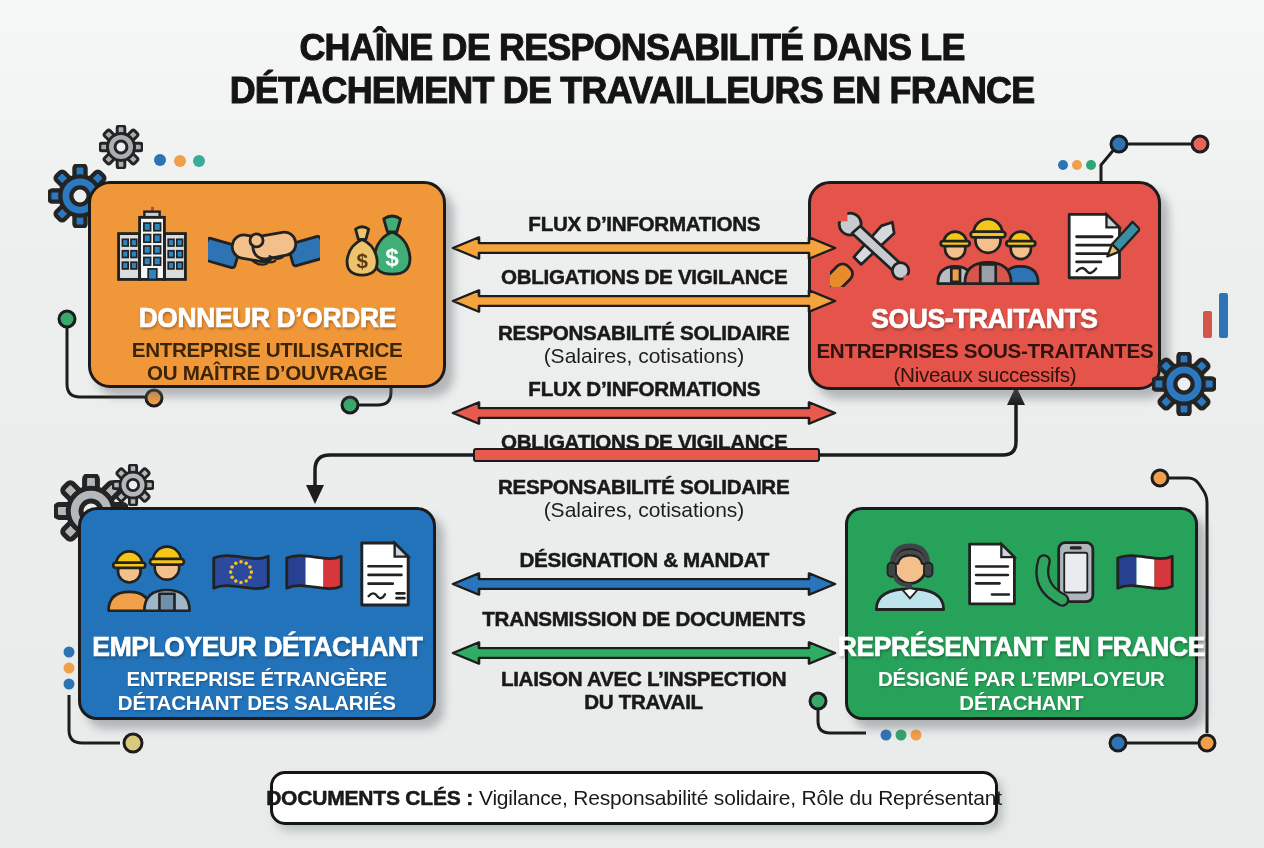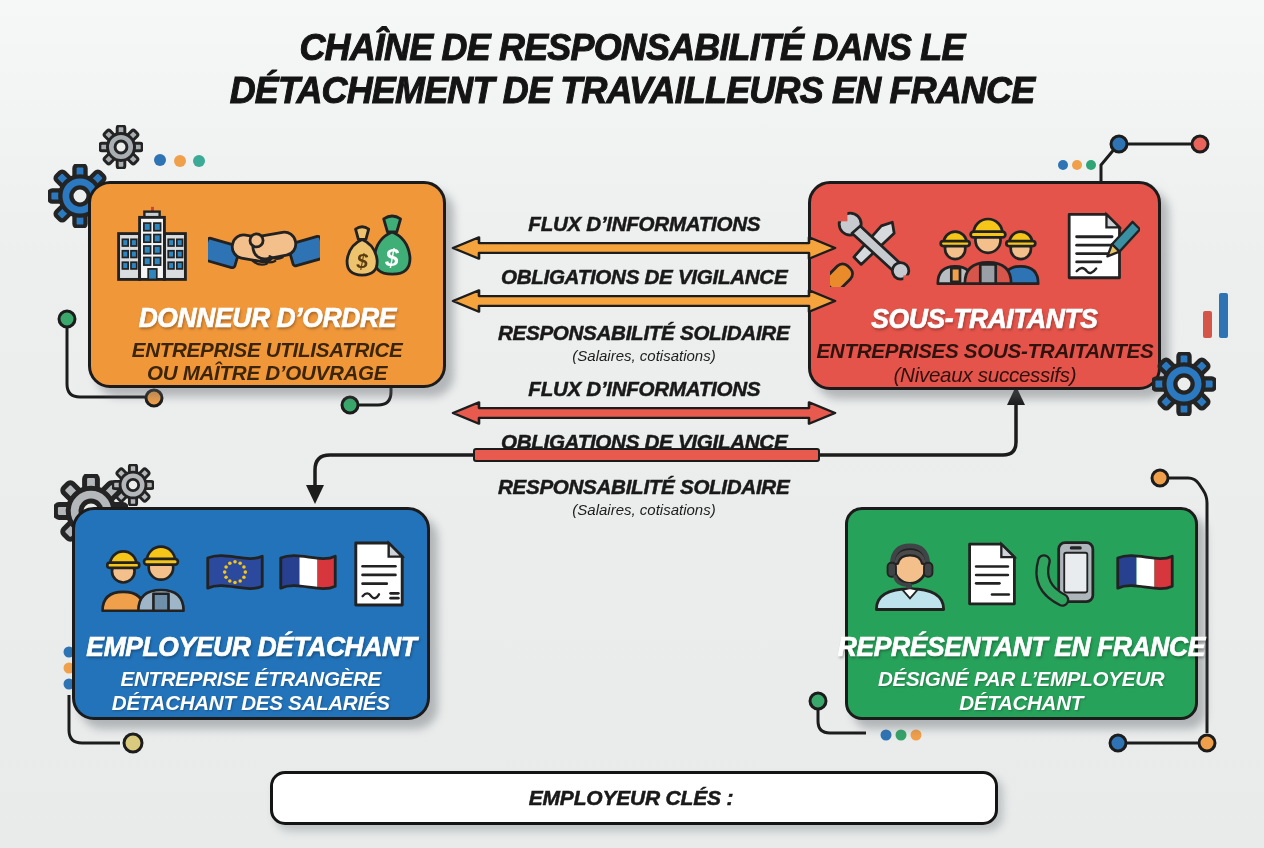--- a/index.html
+++ b/index.html
@@ -1,39 +1,39 @@
 <!DOCTYPE html>
 <html><head>
 <meta charset="utf-8">
 <style>
   html,body{margin:0;padding:0;background:#dfe2e2;}
   .canvas{
     position:relative;width:1264px;height:848px;overflow:hidden;
     background:linear-gradient(180deg,#f6f7f7 0%,#edefef 30%,#e9ebeb 100%);
-    font-family:"Liberation Sans","DejaVu Sans",sans-serif;color:#1a1a1a;font-style:italic;
+    font-family:"Liberation Sans","DejaVu Sans",sans-serif;color:#1a1a1a;
   }
   svg{display:block;}
   .layer{position:absolute;left:0;top:0;width:1264px;height:848px;pointer-events:none;}
 
   
   .title{
     position:absolute;left:0;right:0;top:26px;text-align:center;
     font-size:37px;font-weight:700;letter-spacing:-0.8px;line-height:1.17;color:#141414;
     -webkit-text-stroke:1px #141414;transform:scaleX(.97);
   }
 
   
   .box{
     position:absolute;border:3.5px solid #1b1b1b;border-radius:22px;
     box-shadow:8px 9px 9px rgba(95,100,105,.40);
     display:flex;flex-direction:column;align-items:center;z-index:2;
   }
   .box-orange{left:88px;top:181px;width:352px;height:201px;background:#F0973A;}
   .box-red{left:808px;top:181px;width:347px;height:203px;background:#E4544A;}
-  .box-blue{left:72px;top:507px;width:352px;height:207px;background:#2273BA;}
+  .box-blue{left:78px;top:507px;width:352px;height:207px;background:#2273BA;border-radius:19px;}
   .box-green{left:845px;top:507px;width:347px;height:207px;background:#27A25A;border-radius:17px;}
   .icons{display:flex;align-items:center;justify-content:center;gap:14px;height:104px;margin-top:12px;}
   .box-blue .icons,.box-green .icons{gap:11px;}
   .box-title{
     font-size:27px;font-weight:700;letter-spacing:-0.4px;color:#fff;
     -webkit-text-stroke:.7px #fff;text-shadow:1px 2px 3px rgba(0,0,0,.35);
     margin-top:6px;transform:scaleX(.98);white-space:nowrap;
   }
   .box-sub{
     font-size:21px;font-weight:700;letter-spacing:-0.3px;line-height:1.12;
@@ -46,21 +46,21 @@
 
   
   .conn{position:absolute;left:449px;width:390px;display:flex;flex-direction:column;align-items:center;z-index:3;}
   .conn-top{top:212px;}
   .conn-mid{top:377px;}
   .conn-bottom{top:548px;}
   .conn-label{
     font-size:21px;font-weight:700;letter-spacing:-0.3px;color:#191919;
     -webkit-text-stroke:.5px #191919;line-height:23px;white-space:nowrap;transform:scaleX(.98);
   }
-  .conn-note{font-size:15px;font-weight:400;color:#1d1d1d;line-height:23px;}
+  .conn-note{font-size:21px;font-weight:400;color:#1d1d1d;line-height:23px;}
   .arrow-svg{width:100%;height:28px;margin-top:-1px;}
   .mt3{margin-top:3px;} .mt6{margin-top:6px;} .mt9{margin-top:9px;} .mt22{margin-top:22px;}
 
   
   .red-bar{
     position:absolute;left:473px;top:448px;width:347px;height:14px;z-index:3;
     background:#E8594E;border:2.5px solid #1c1c1c;border-radius:3px;box-sizing:border-box;
   }
 
   
@@ -432,22 +432,35 @@
     <svg class="arrow-svg" viewBox="0 0 390 34" preserveAspectRatio="none">
       <path d="M4 17 L30 4 L30 11 L360 11 L360 4 L386 17 L360 30 L360 23 L30 23 L30 30 Z" stroke="#1d1d1d" stroke-width="2.6" stroke-linejoin="round" fill="#E8594E"></path>
     </svg>
     <div class="conn-label mt3">OBLIGATIONS DE VIGILANCE</div>
     <div class="conn-label mt22">RESPONSABILITÉ SOLIDAIRE</div>
     <div class="conn-note">(Salaires, cotisations)</div>
   </div>
 
   <div class="red-bar"></div>
 
+  <div class="conn conn-bottom">
+    <div class="conn-label">DÉSIGNATION &amp; MANDAT</div>
+    <svg class="arrow-svg" viewBox="0 0 390 34" preserveAspectRatio="none">
+      <path d="M4 17 L30 4 L30 11 L360 11 L360 4 L386 17 L360 30 L360 23 L30 23 L30 30 Z" stroke="#1d1d1d" stroke-width="2.6" stroke-linejoin="round" fill="#2A76BE"></path>
+    </svg>
+    <div class="conn-label mt9">TRANSMISSION DE DOCUMENTS</div>
+    <svg class="arrow-svg mt9" viewBox="0 0 390 34" preserveAspectRatio="none">
+      <path d="M4 17 L30 4 L30 11 L360 11 L360 4 L386 17 L360 30 L360 23 L30 23 L30 30 Z" stroke="#1d1d1d" stroke-width="2.6" stroke-linejoin="round" fill="#2FAD63"></path>
+    </svg>
+    <div class="conn-label">LIAISON AVEC L’INSPECTION</div>
+    <div class="conn-label">DU TRAVAIL</div>
+  </div>
 
   <div class="footer">
-    <b>EMPLOYEUR CLÉS :</b>
+    <b>DOCUMENTS CLÉS :</b>
+    <span>Vigilance, Responsabilité solidaire, Rôle du Représentant</span>
   </div>
 
   <svg class="layer z4" viewBox="0 0 1264 848">
     <use href="#gear" x="1152" y="352" width="64" height="64" color="#2b7ac1"></use>
   </svg>
 
 </div>
 
 </body></html>

